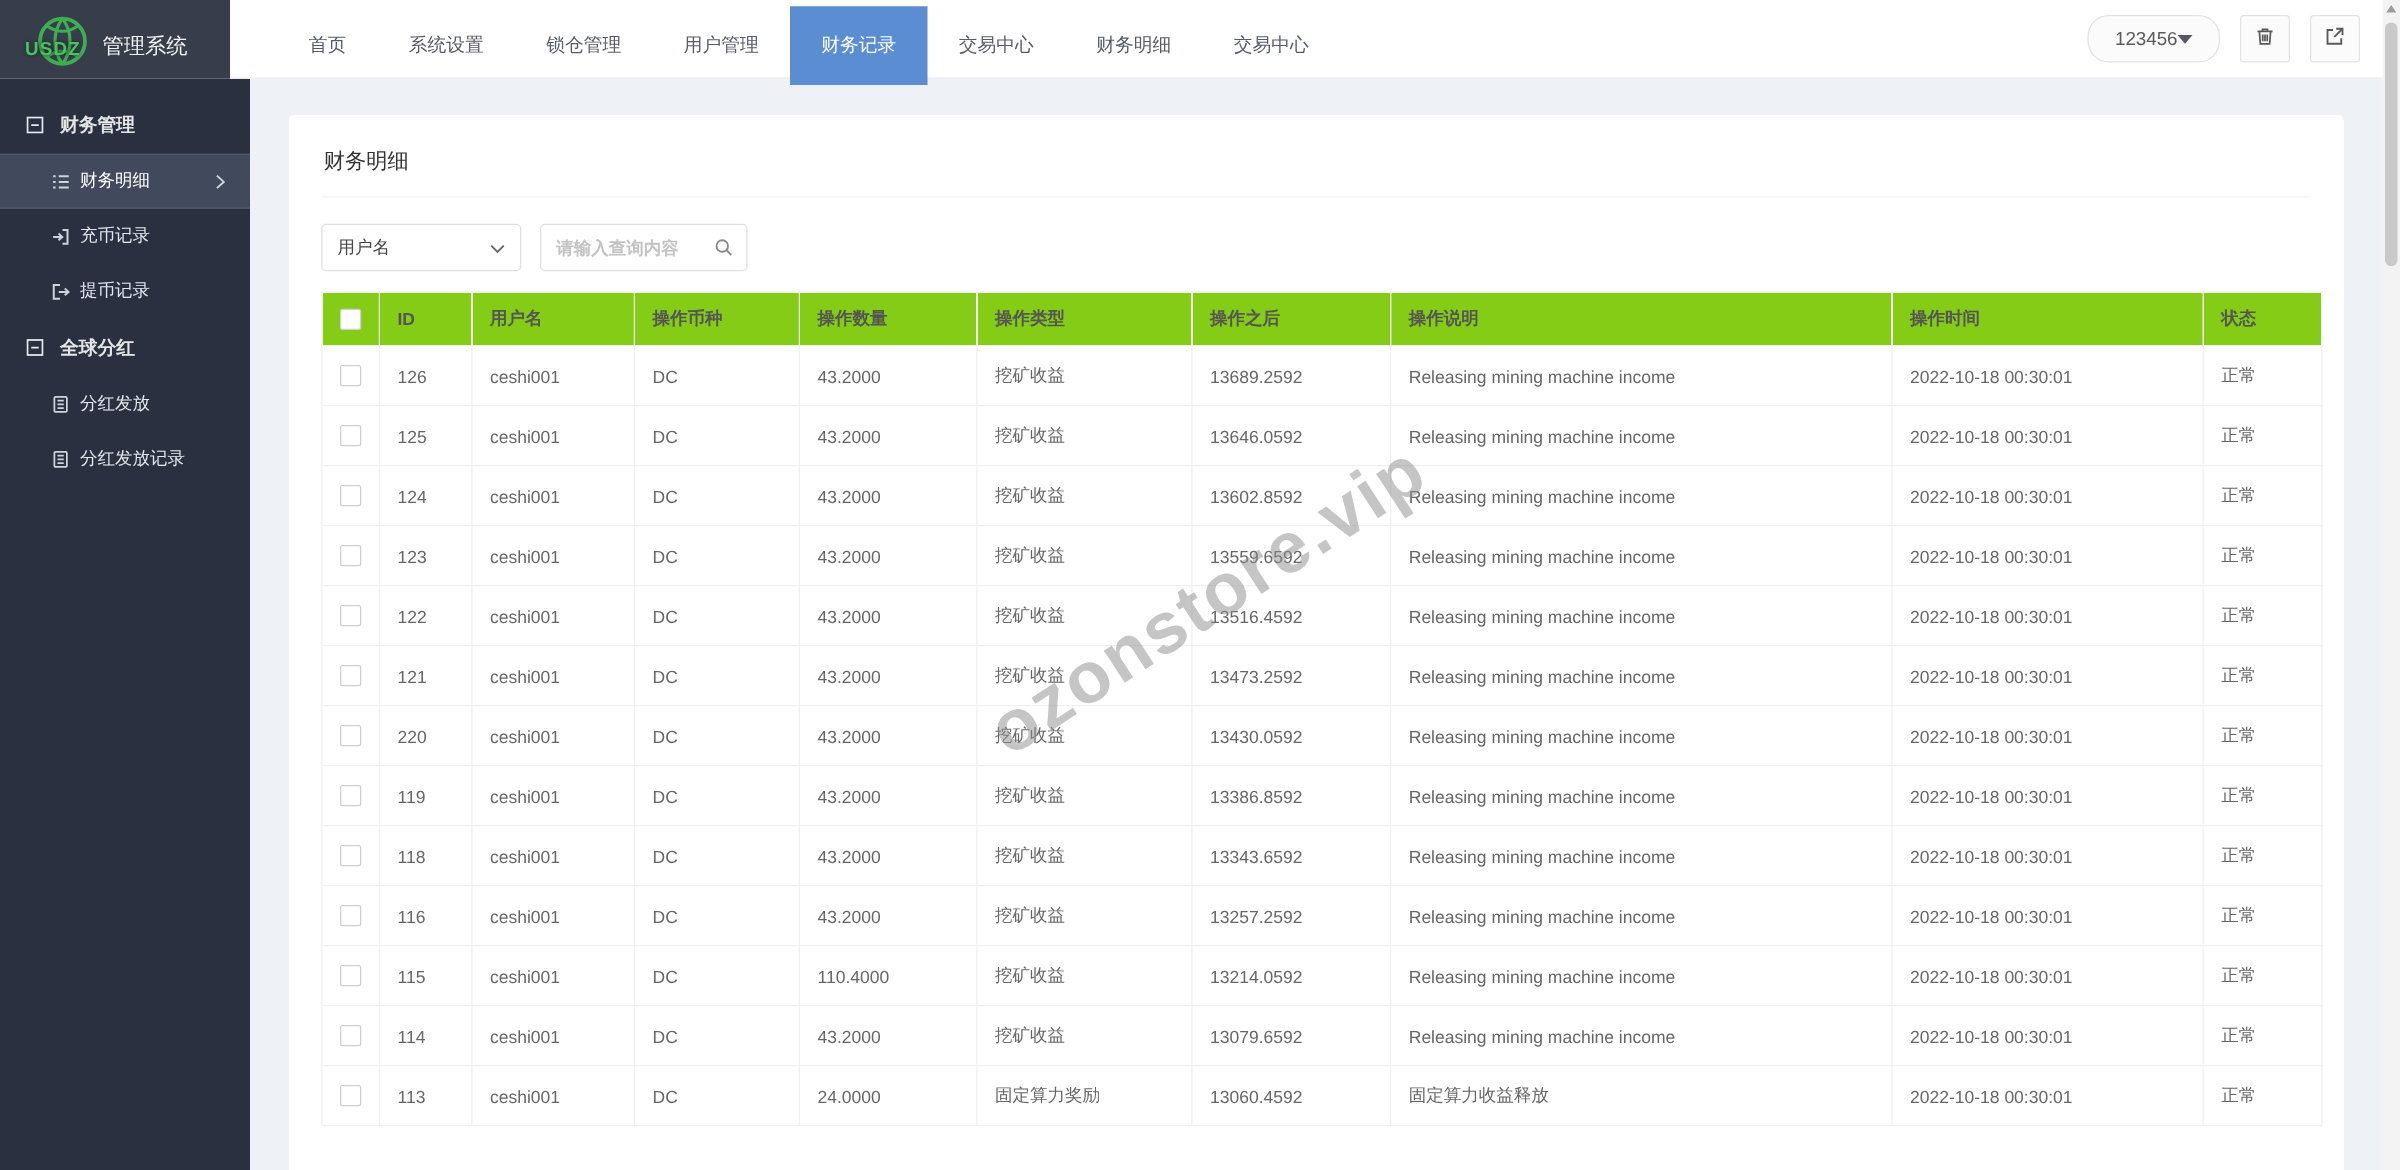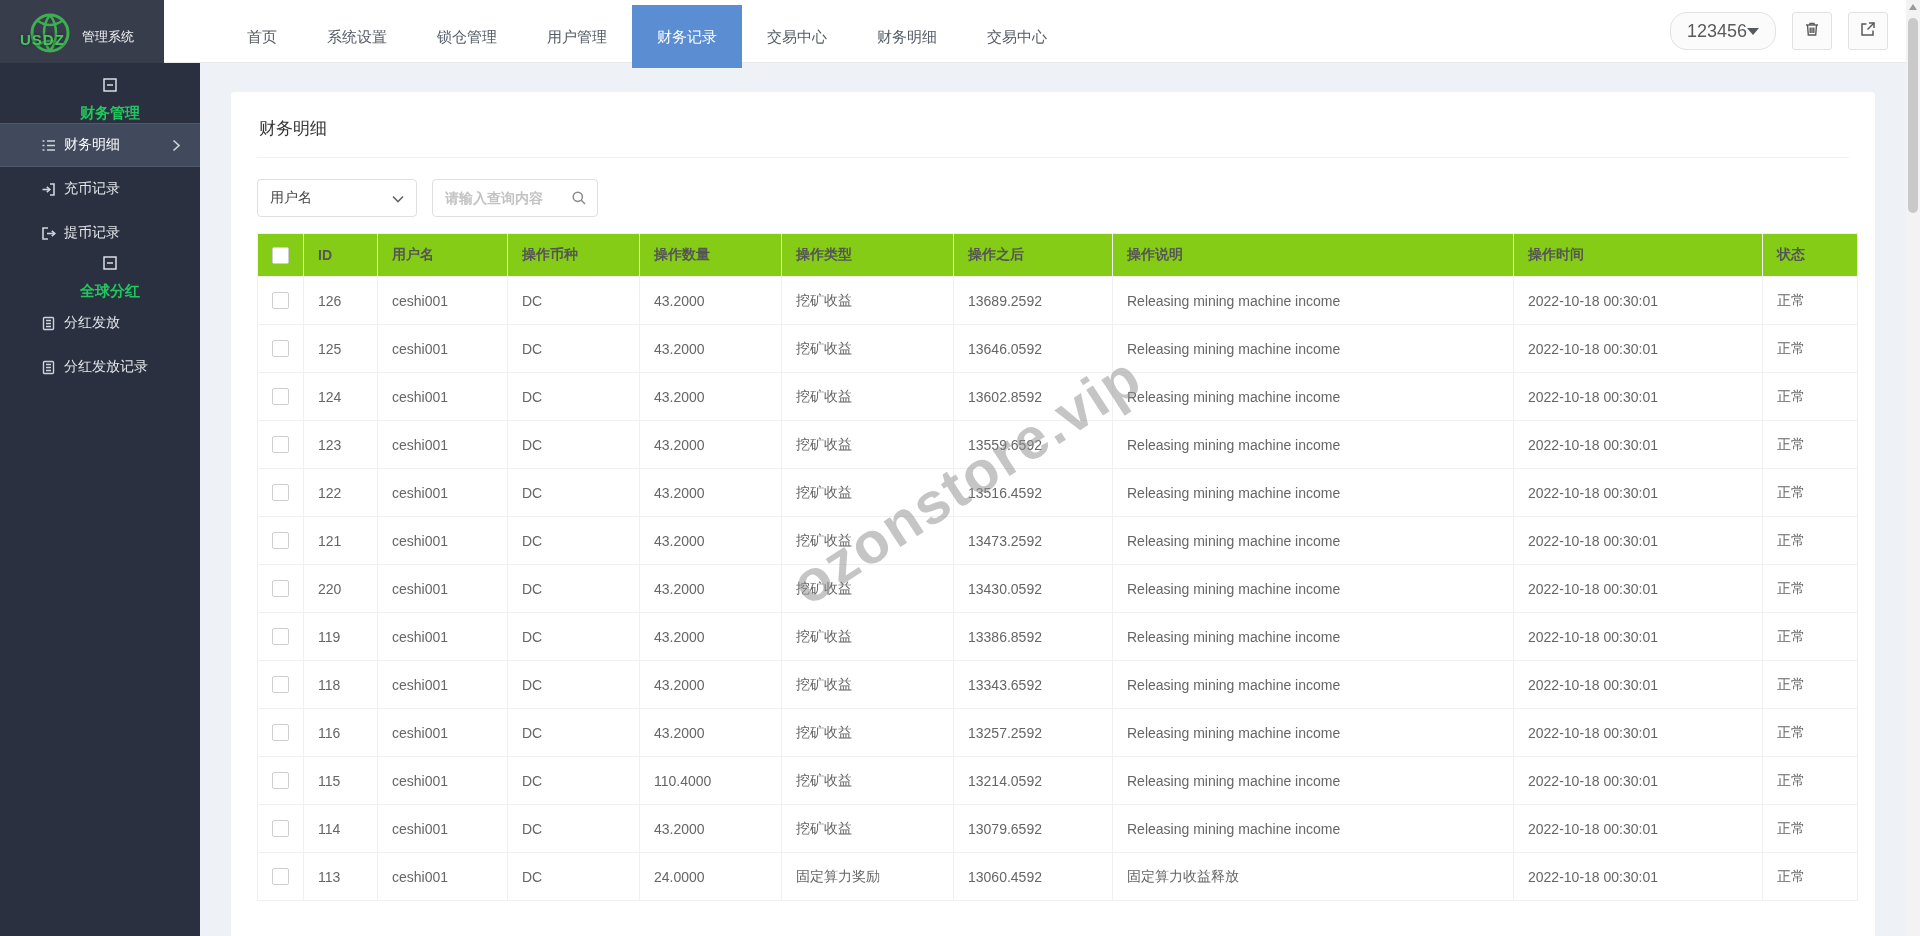--- a/index.html
+++ b/index.html
@@ -2,53 +2,53 @@
 <html><head>
 <meta charset="utf-8">
 <style>
   * { margin:0; padding:0; box-sizing:border-box; }
   html,body { width:1920px; height:936px; overflow:hidden;
     font-family:"Liberation Sans","DejaVu Sans",sans-serif; background:#eef1f5; }
 
   
   .topbar { position:absolute; left:0; top:0; width:1920px; height:63px;
     background:#ffffff; border-bottom:1px solid #e9e9e9; z-index:30; }
-  .logo-block { position:absolute; left:0; top:0; width:164px; height:63px;
+  .logo-block { position:absolute; left:0; top:0; width:184px; height:63px;
     background:#373d4a; display:flex; align-items:center; padding-left:28px; }
   .globe-wrap { position:relative; width:46px; height:46px; flex:0 0 auto; }
   .globe-wrap svg { position:absolute; left:0; top:2px; }
   .brand-usdz { position:absolute; left:-8px; top:22px; color:#49c45c; font-size:15px;
     font-weight:bold; letter-spacing:1px; text-shadow:0 0 3px #1c2430; }
-  .brand-title { color:#f2f3f5; font-size:13px; margin-left:8px; margin-top:10px; }
+  .brand-title { color:#f2f3f5; font-size:17px; margin-left:8px; margin-top:10px; }
   .nav-menu { position:absolute; left:200px; top:5px; height:63px; display:flex;margin-left:22px; }
   .nav-item { height:63px; line-height:63px; padding:0 25px; font-size:15px;
     color:#545c66; cursor:pointer; }
   .nav-item.active { background:#5b8dd3; color:#ffffff; }
   .top-actions { position:absolute; right:32px; top:12px; display:flex; gap:16px; }
   .top-btn { height:38px; background:#fbfbfb; border:1px solid #e2e2e2; border-radius:3px;
     display:flex; align-items:center; justify-content:center; color:#5a5a5a; cursor:pointer; }
-  .user-btn { width:106px; font-size:18px; gap:0;border-radius:17px; }
+  .user-btn { width:106px; font-size:15px; gap:0;border-radius:17px; }
   .icon-btn { width:40px; }
   .caret { width:0; height:0; border-left:6px solid transparent;
     border-right:6px solid transparent; border-top:7px solid #555a60; }
 
   
   .scrollbar { position:absolute; right:0; top:0; width:14px; height:936px;
     background:#f3f3f3; z-index:40; }
   .scroll-arrow { position:absolute; top:4px; left:3px; width:0; height:0;
     border-left:4px solid transparent; border-right:4px solid transparent;
     border-bottom:6px solid #9b9b9b; }
   .scroll-thumb { position:absolute; top:18px; left:2px; width:10px; height:195px;
     background:#c9c9c9; border-radius:5px; }
 
   
   .sidebar { position:absolute; left:0; top:63px; width:200px; height:873px;
     background:#2a3040; z-index:20; padding-top:14px; }
   .side-section-title { height:46px; display:flex; align-items:center; gap:12px;
-    padding-left:20px; color:#22c55e; font-size:15px; font-weight:bold; cursor:pointer;flex-direction:column; }
+    padding-left:20px; color:#e5e5e5; font-size:15px; font-weight:bold; cursor:pointer; }
   .side-item { height:44px; display:flex; align-items:center; gap:8px;
     padding-left:40px; color:#e4e6ea; font-size:14px; cursor:pointer; position:relative; }
   .side-item.active { background:#414a5c; border-top:1px solid #515a6c;
     border-bottom:1px solid #515a6c; color:#ffffff; }
   .side-item .arrow { position:absolute; right:16px; }
   .sicon { display:inline-flex; width:16px; height:16px; align-items:center;
     justify-content:center; color:#cfd3da; }
   .side-section-title .sicon { color:#e8eaee; }
 
   

